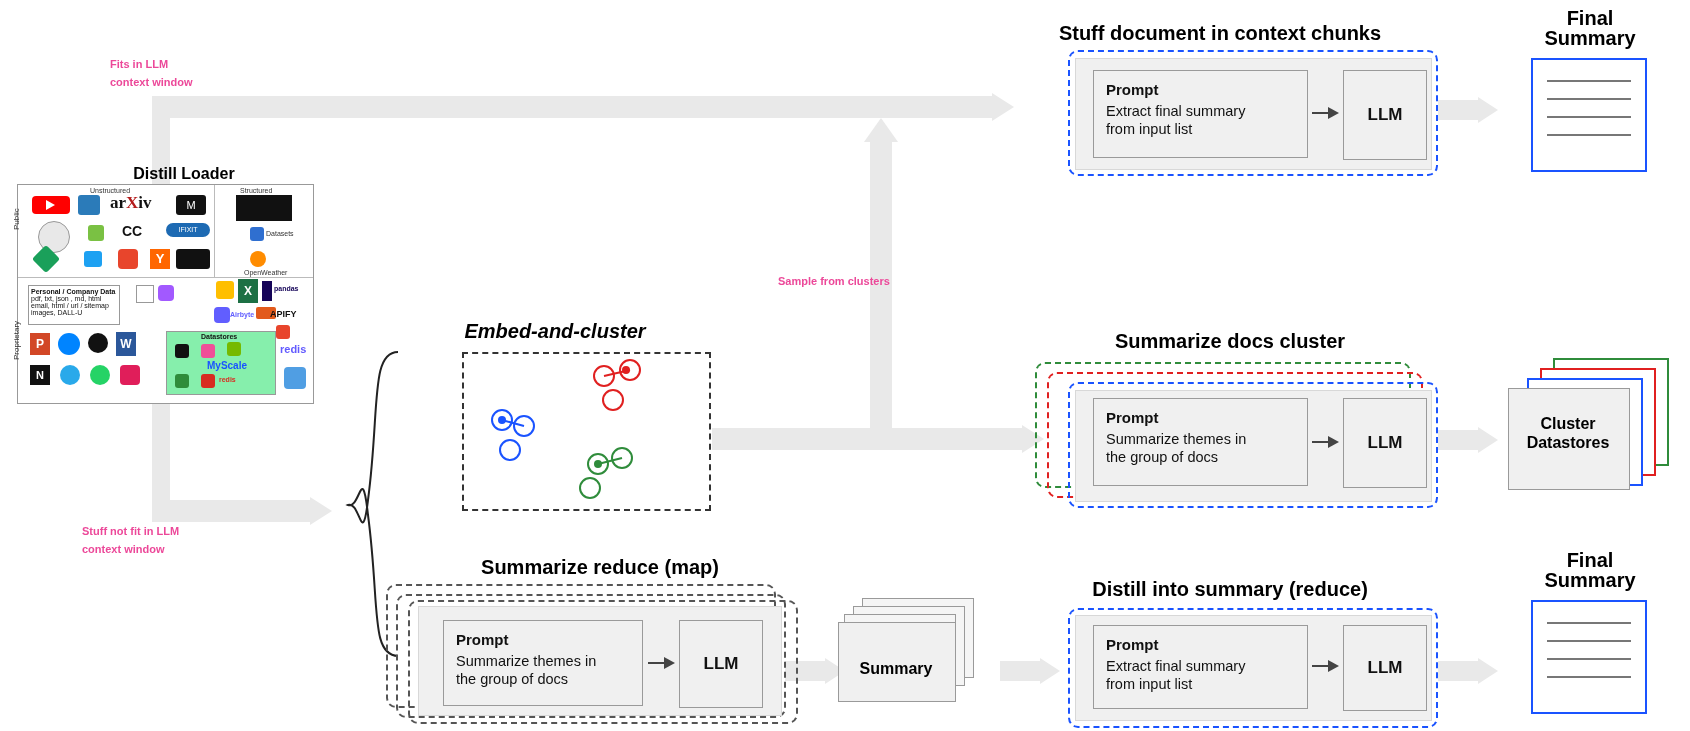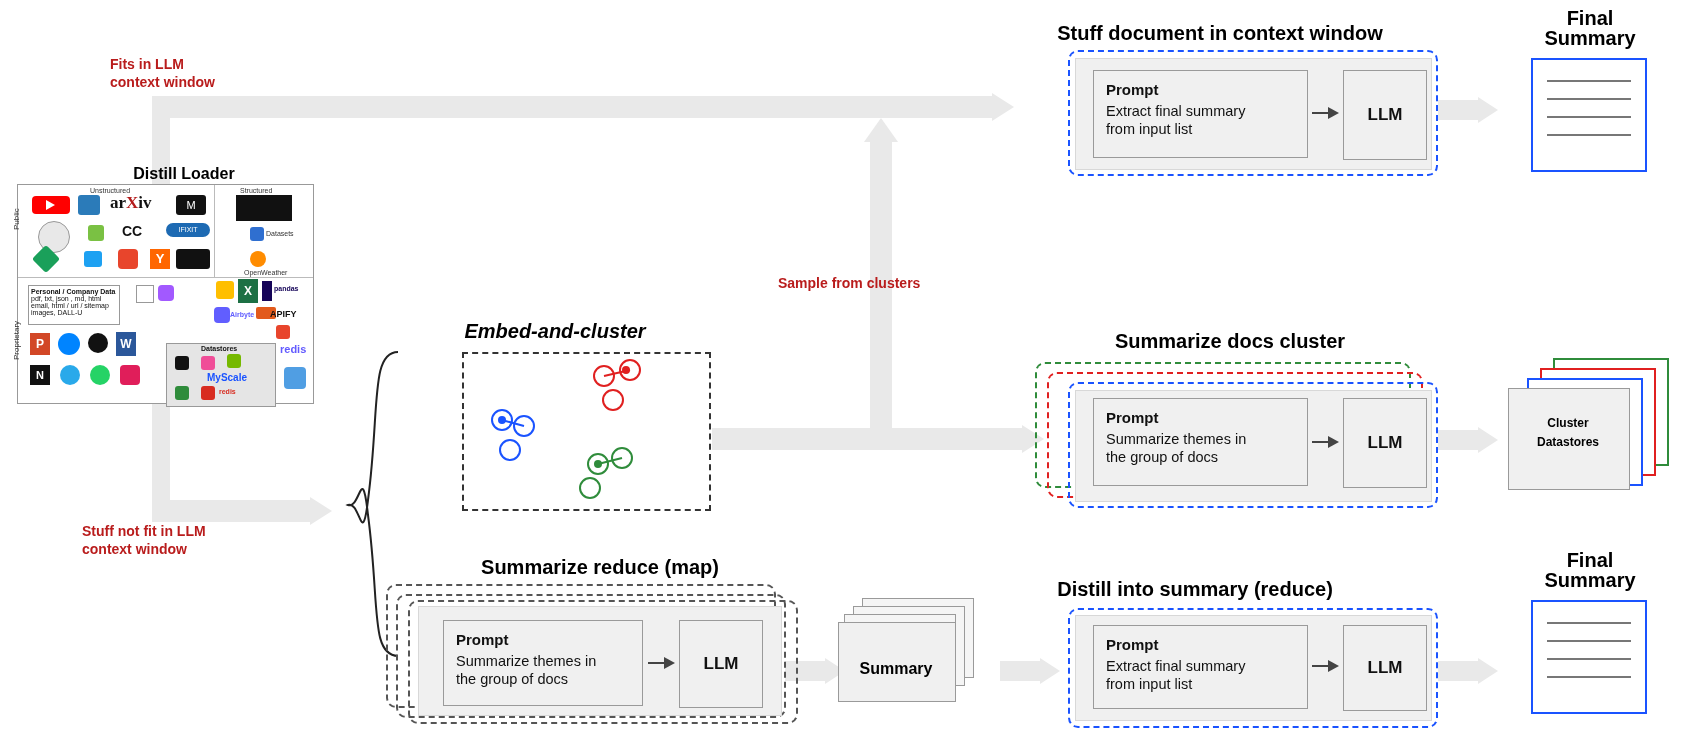--- a/index.html
+++ b/index.html
@@ -1,20 +1,20 @@
 <!DOCTYPE html>
 <html><head>
 <meta charset="utf-8">
 <style>
   html,body{margin:0;padding:0;background:#ffffff;}
   body{width:1690px;height:731px;position:relative;overflow:hidden;
        font-family:"Liberation Sans", sans-serif;color:#111;}
   .abs{position:absolute;}
   .ttl{font-weight:bold;font-size:20px;color:#000;text-align:center;}
-  .lbl{font-weight:bold;font-size:14px;color:#b91c1c;}
+  .lbl{font-weight:bold;font-size:11px;color:#ec4899;}
   .arrow-body{background:#e9e9e9;position:absolute;}
   .arrow-head{position:absolute;width:0;height:0;}
   
   .group{position:absolute;background:#f0f0f0;border:1px solid #d8d8d8;}
   .dashed-blue{position:absolute;border:2px dashed #1a53ff;border-radius:10px;}
   .dashed-red{position:absolute;border:2px dashed #e02020;border-radius:10px;}
   .dashed-green{position:absolute;border:2px dashed #2f8c3b;border-radius:10px;}
   .dashed-grey{position:absolute;border:2px dashed #555;border-radius:10px;}
   .prompt-card{position:absolute;background:#f0f0f0;border:1px solid #9a9a9a;
        padding:10px 12px;box-sizing:border-box;}
@@ -132,40 +132,40 @@
   <div class="abs" style="left:196px;top:122px;width:16px;height:16px;background:#615eff;border-radius:4px;"></div>
   <div class="abs tiny" style="left:212px;top:126px;color:#615eff;font-weight:bold;">Airbyte</div>
   <div class="abs tiny" style="left:252px;top:124px;color:#111;font-weight:bold;font-size:9px;">APIFY</div>
   <div class="abs" style="left:258px;top:140px;width:14px;height:14px;background:#e8452c;border-radius:3px;"></div>
 
   <div class="abs" style="left:12px;top:180px;width:20px;height:20px;background:#111;color:#fff;font-size:11px;text-align:center;line-height:20px;font-weight:bold;">N</div>
   <div class="abs" style="left:42px;top:180px;width:20px;height:20px;border-radius:50%;background:#29a9ea;"></div>
   <div class="abs" style="left:72px;top:180px;width:20px;height:20px;border-radius:50%;background:#25d366;"></div>
   <div class="abs" style="left:102px;top:180px;width:20px;height:20px;background:#e01e5a;border-radius:4px;"></div>
 
-  <div class="abs" style="left:148px;top:158px;width:108px;height:62px;border:1px solid #999;background:#e5e5e5;">
+  <div class="abs" style="left:148px;top:146px;width:108px;height:62px;border:1px solid #999;background:#86efac;">
     <div class="abs tiny" style="left:34px;top:1px;font-weight:bold;">Datastores</div>
     <div class="abs" style="left:8px;top:12px;width:14px;height:14px;background:#111;border-radius:3px;"></div>
     <div class="abs" style="left:34px;top:12px;width:14px;height:14px;background:#f04e98;border-radius:3px;"></div>
     <div class="abs" style="left:60px;top:10px;width:14px;height:14px;background:#76b900;border-radius:3px;"></div>
     <div class="abs tiny" style="left:40px;top:28px;color:#1a53ff;font-weight:bold;font-size:10px;">MyScale</div>
     <div class="abs" style="left:8px;top:42px;width:14px;height:14px;background:#2f8c3b;border-radius:3px;"></div>
     <div class="abs" style="left:34px;top:42px;width:14px;height:14px;background:#d82c20;border-radius:3px;"></div>
     <div class="abs tiny" style="left:52px;top:44px;color:#d82c20;font-weight:bold;">redis</div>
   </div>
 
   <div class="abs" style="left:262px;top:160px;width:38px;height:14px;"></div>
   <div class="abs tiny" style="left:262px;top:158px;color:#635bff;font-weight:bold;font-size:11px;">redis</div>
   <div class="abs" style="left:266px;top:182px;width:22px;height:22px;background:#509ee3;border-radius:4px;"></div>
 </div>
 
 <div class="rotlabel" style="left:12px;top:230px;">Public</div>
 <div class="rotlabel" style="left:12px;top:360px;">Proprietary</div>
 
-<div class="abs ttl" style="left:1020px;top:22px;width:400px;">Stuff document in context window</div>
+<div class="abs ttl" style="left:1020px;top:22px;width:400px;">Stuff document in context chunks</div>
 <div class="group" style="left:1075px;top:58px;width:355px;height:110px;"></div>
 <div class="dashed-blue" style="left:1068px;top:50px;width:366px;height:122px;"></div>
 <div class="prompt-card" style="left:1093px;top:70px;width:215px;height:88px;">
   <b>Prompt</b>
   <span>Extract final summary</span>
   <span>from input list</span>
 </div>
 <svg class="smallarrow" style="left:1312px;top:105px;width:28px;height:16px;">
   <line x1="0" y1="8" x2="16" y2="8" stroke="#444" stroke-width="2"></line>
   <polygon points="16,2 27,8 16,14" fill="#444"></polygon>
@@ -223,21 +223,21 @@
   <polygon points="16,2 27,8 16,14" fill="#444"></polygon>
 </svg>
 <div class="llm-card" style="left:1343px;top:398px;width:82px;height:88px;">
   <span>LLM</span>
 </div>
 
 <div class="abs" style="left:1553px;top:358px;width:112px;height:104px;background:#fff;border:2px solid #2f8c3b;"></div>
 <div class="abs" style="left:1540px;top:368px;width:112px;height:104px;background:#fff;border:2px solid #e02020;"></div>
 <div class="abs" style="left:1527px;top:378px;width:112px;height:104px;background:#fff;border:2px solid #1a53ff;"></div>
 <div class="abs" style="left:1508px;top:388px;width:120px;height:100px;background:#f0f0f0;border:1px solid #9a9a9a;"></div>
-<div class="abs ttl" style="left:1508px;top:414px;width:120px;font-size:12px;line-height:19px;">
+<div class="abs ttl" style="left:1508px;top:414px;width:120px;font-size:16px;line-height:19px;">
   <div>Cluster</div>
   <div>Datastores</div>
 </div>
 
 <div class="abs ttl" style="left:440px;top:556px;width:320px;">Summarize reduce (map)</div>
 <div class="dashed-grey" style="left:386px;top:584px;width:386px;height:120px;"></div>
 <div class="dashed-grey" style="left:396px;top:594px;width:386px;height:120px;"></div>
 <div class="group" style="left:418px;top:606px;width:362px;height:108px;"></div>
 <div class="dashed-grey" style="left:408px;top:600px;width:386px;height:120px;"></div>
 <div class="prompt-card" style="left:443px;top:620px;width:200px;height:86px;">
@@ -252,21 +252,21 @@
 <div class="llm-card" style="left:679px;top:620px;width:82px;height:86px;">
   <span>LLM</span>
 </div>
 
 <div class="abs" style="left:862px;top:598px;width:110px;height:78px;background:#f5f5f5;border:1px solid #9a9a9a;"></div>
 <div class="abs" style="left:853px;top:606px;width:110px;height:78px;background:#f5f5f5;border:1px solid #9a9a9a;"></div>
 <div class="abs" style="left:844px;top:614px;width:110px;height:78px;background:#f5f5f5;border:1px solid #9a9a9a;"></div>
 <div class="abs" style="left:838px;top:622px;width:116px;height:78px;background:#f0f0f0;border:1px solid #9a9a9a;"></div>
 <div class="abs ttl" style="left:838px;top:660px;width:116px;font-size:16px;">Summary</div>
 
-<div class="abs ttl" style="left:1005px;top:578px;width:380px;">Distill into summary (reduce)</div>
+<div class="abs ttl" style="left:1040px;top:578px;width:380px;">Distill into summary (reduce)</div>
 <div class="group" style="left:1075px;top:615px;width:355px;height:104px;"></div>
 <div class="dashed-blue" style="left:1068px;top:608px;width:366px;height:116px;"></div>
 <div class="prompt-card" style="left:1093px;top:625px;width:215px;height:84px;">
   <b>Prompt</b>
   <span>Extract final summary</span>
   <span>from input list</span>
 </div>
 <svg class="smallarrow" style="left:1312px;top:658px;width:28px;height:16px;">
   <line x1="0" y1="8" x2="16" y2="8" stroke="#444" stroke-width="2"></line>
   <polygon points="16,2 27,8 16,14" fill="#444"></polygon>

